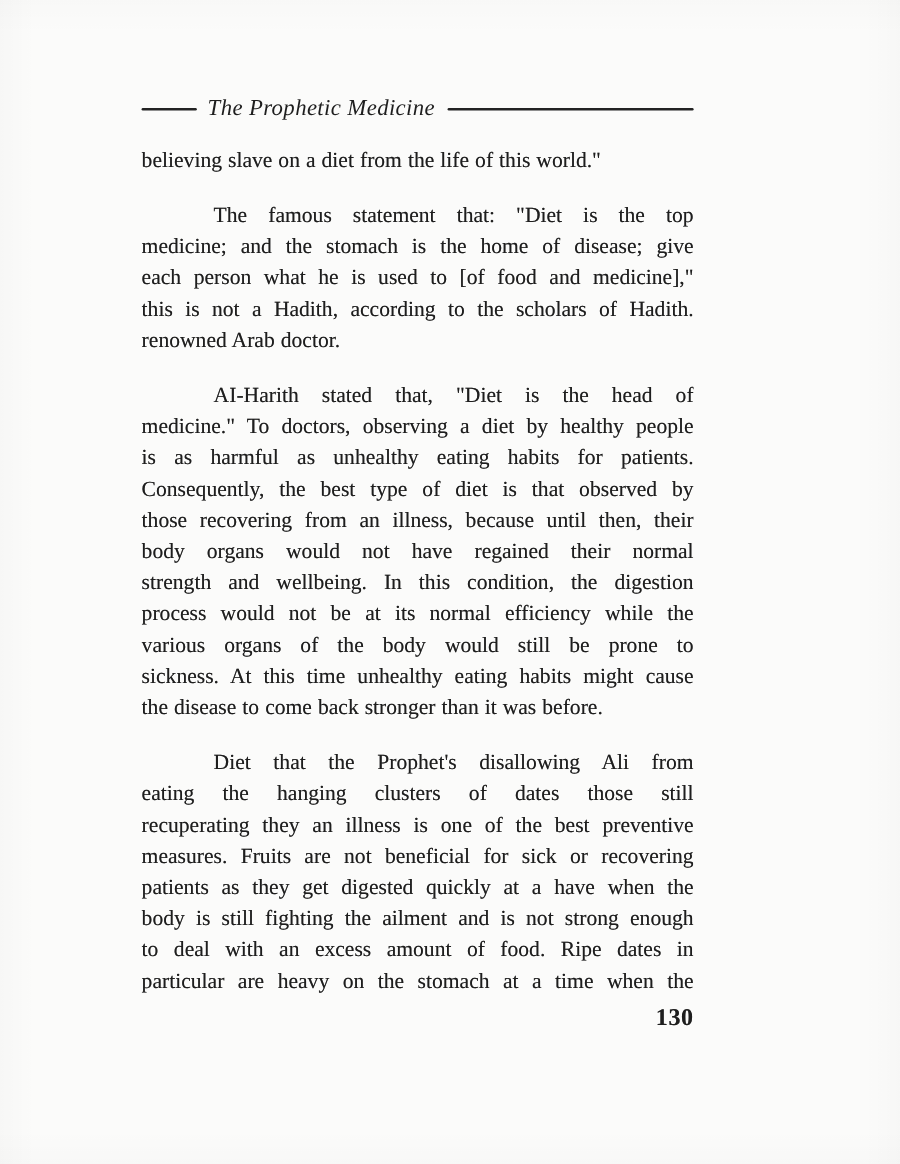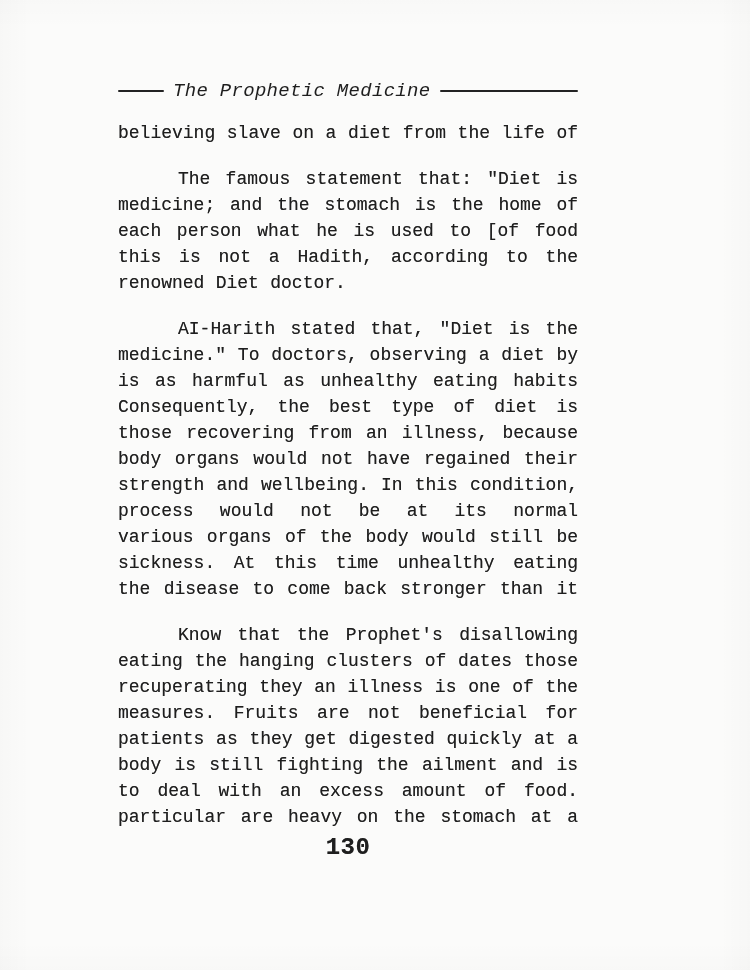--- a/index.html
+++ b/index.html
@@ -21,21 +21,20 @@
     background:
       linear-gradient(90deg, rgba(0,0,0,0.015), rgba(0,0,0,0) 4%, rgba(0,0,0,0) 96%, rgba(0,0,0,0.015)),
       linear-gradient(180deg, rgba(0,0,0,0.012), rgba(0,0,0,0) 3%, rgba(0,0,0,0) 97%, rgba(0,0,0,0.012));
     pointer-events: none;
   }
   .page {
     position: absolute;
     left: 118px;
     top: 0;
     width: 460px;
-    font-family: Liberation Mono, monospace;
   }
   .header {
     display: flex;
     align-items: center;
     margin-top: 80px;
     height: 22px;
   }
   .rule {
     height: 2px;
     background: #232323;
@@ -72,23 +71,23 @@
     word-spacing: 0.5px;
   }
   .line.end-line {
     text-align-last: left;
   }
   .line.first-indent {
     text-indent: 60px;
   }
   .page-number {
     margin-top: 6px;
-    text-align: center;
+    text-align: right;
     font-weight: bold;
-    font-size: 24px;
+    font-size: 20px;
     line-height: 24px;
     letter-spacing: 0.5px;
     text-shadow: 0 0 0.4px rgba(20,20,20,0.55);
   }
 </style>
 </head>
 <body>
 
 <div class="scan-vignette"></div>
 
@@ -102,37 +101,37 @@
 
   <div class="content" id="content">
       <div class="para">
         <div class="line end-line">believing slave on a diet from the life of this world."</div>
       </div>
       <div class="para">
         <div class="line first-indent">The famous statement that: "Diet is the top</div>
         <div class="line">medicine; and the stomach is the home of disease; give</div>
         <div class="line">each person what he is used to [of food and medicine],"</div>
         <div class="line">this is not a Hadith, according to the scholars of Hadith.</div>
-        <div class="line end-line">renowned Diet doctor.</div>
+        <div class="line end-line">renowned Arab doctor.</div>
       </div>
       <div class="para">
         <div class="line first-indent">AI-Harith stated that, "Diet is the head of</div>
         <div class="line">medicine." To doctors, observing a diet by healthy people</div>
         <div class="line">is as harmful as unhealthy eating habits for patients.</div>
         <div class="line">Consequently, the best type of diet is that observed by</div>
         <div class="line">those recovering from an illness, because until then, their</div>
         <div class="line">body organs would not have regained their normal</div>
         <div class="line">strength and wellbeing. In this condition, the digestion</div>
         <div class="line">process would not be at its normal efficiency while the</div>
         <div class="line">various organs of the body would still be prone to</div>
         <div class="line">sickness. At this time unhealthy eating habits might cause</div>
         <div class="line end-line">the disease to come back stronger than it was before.</div>
       </div>
       <div class="para">
-        <div class="line first-indent">Know that the Prophet's disallowing Ali from</div>
+        <div class="line first-indent">Diet that the Prophet's disallowing Ali from</div>
         <div class="line">eating the hanging clusters of dates those still</div>
         <div class="line">recuperating they an illness is one of the best preventive</div>
         <div class="line">measures. Fruits are not beneficial for sick or recovering</div>
         <div class="line">patients as they get digested quickly at a have when the</div>
         <div class="line">body is still fighting the ailment and is not strong enough</div>
         <div class="line">to deal with an excess amount of food. Ripe dates in</div>
         <div class="line">particular are heavy on the stomach at a time when the</div>
       </div>
     </div>
 

